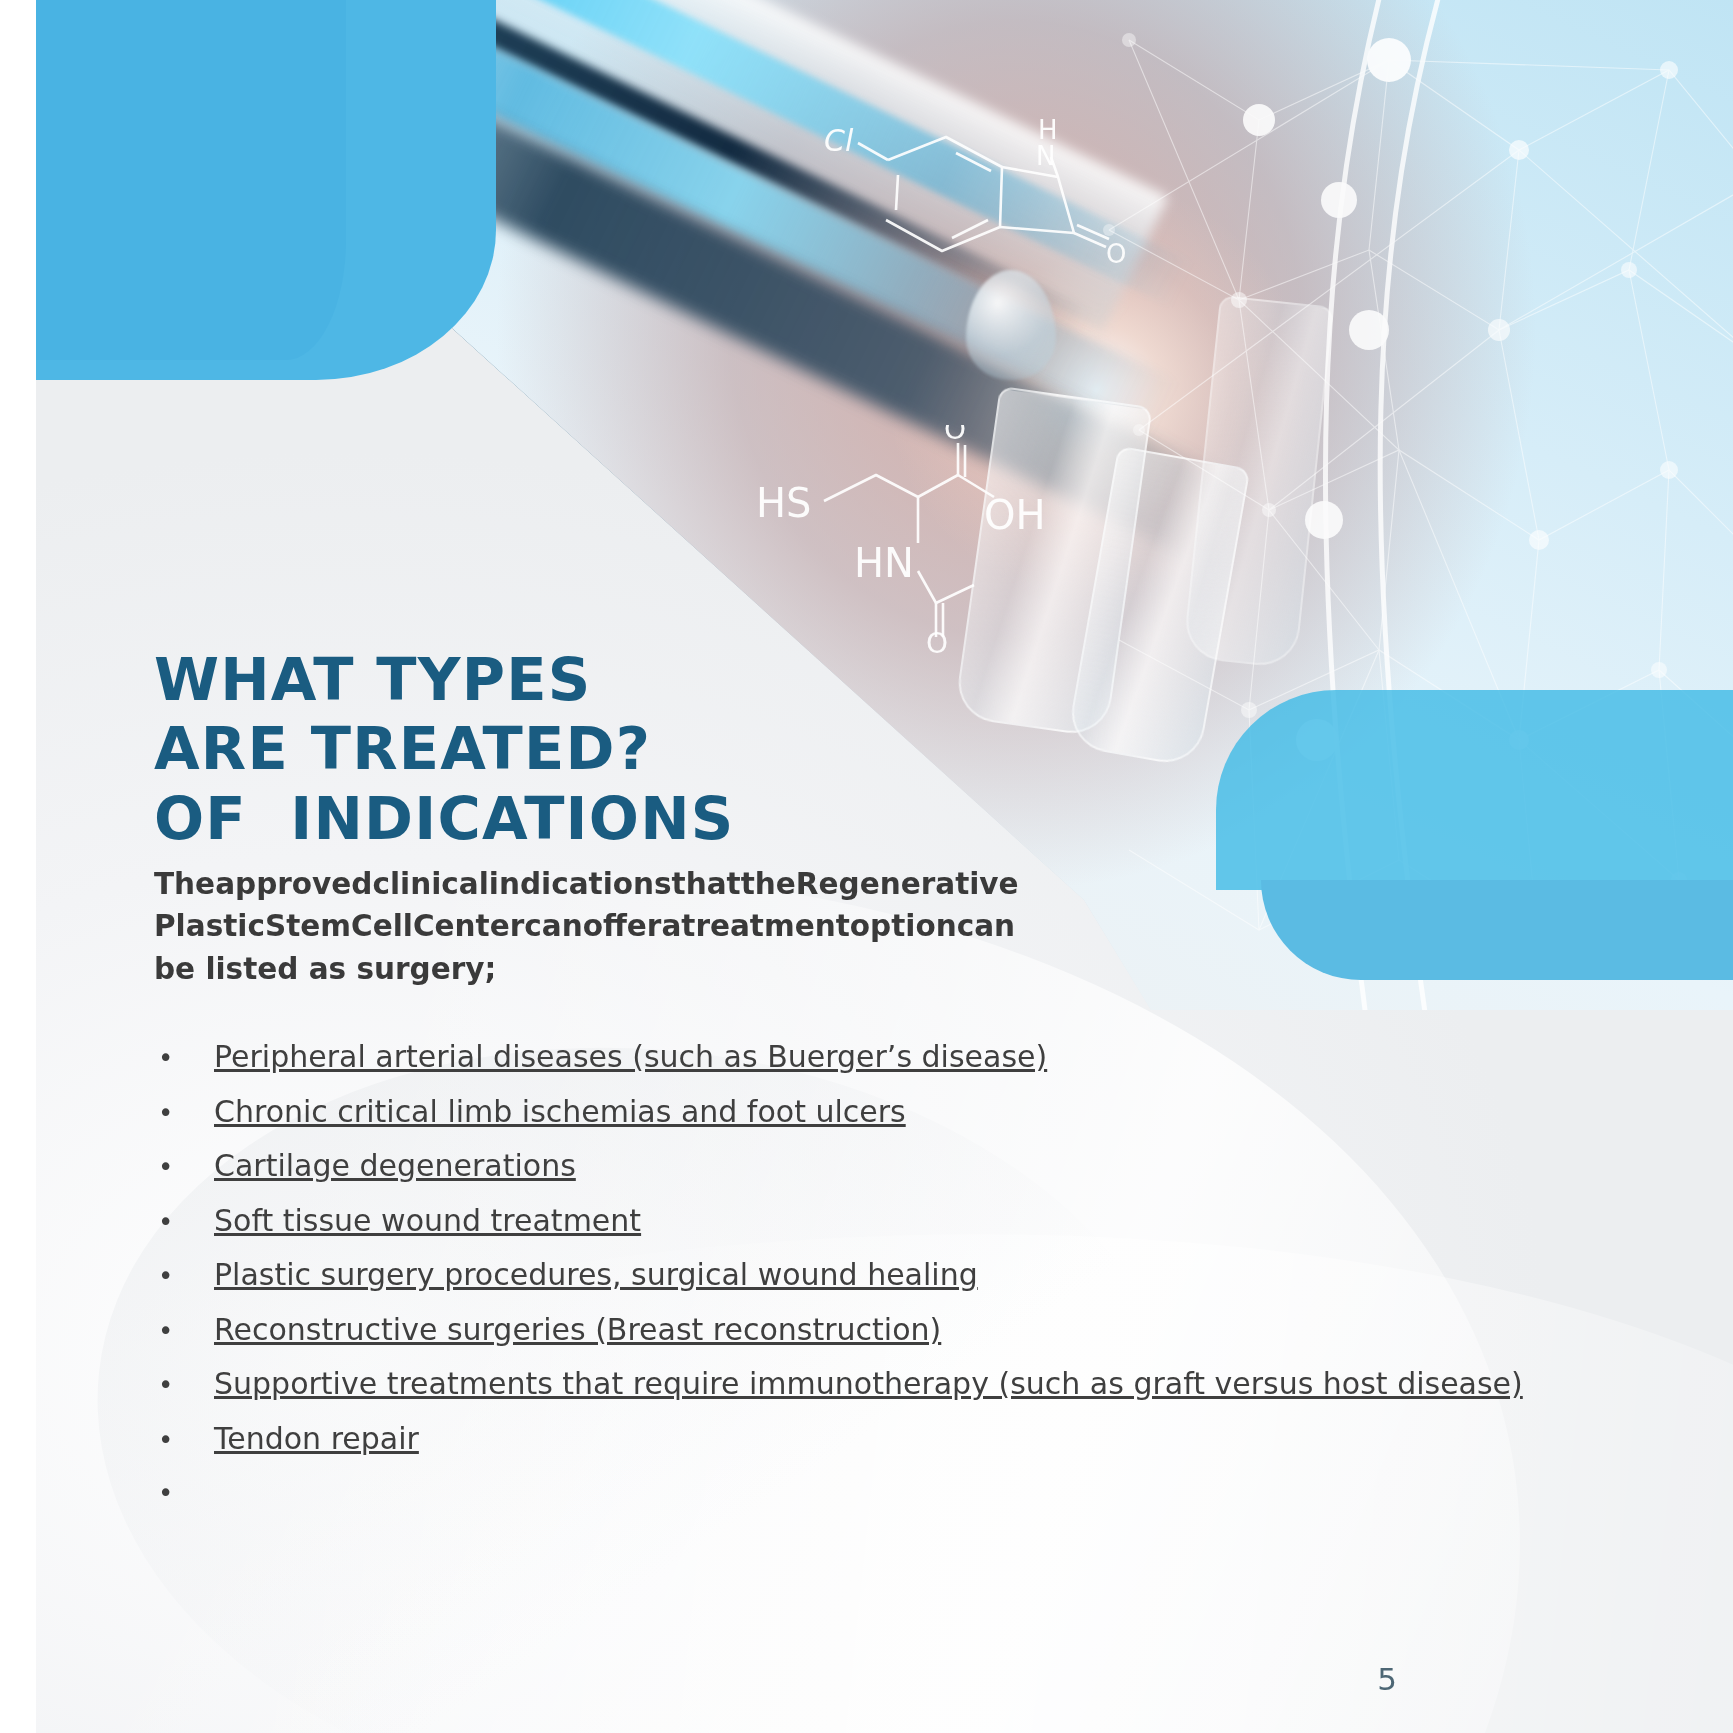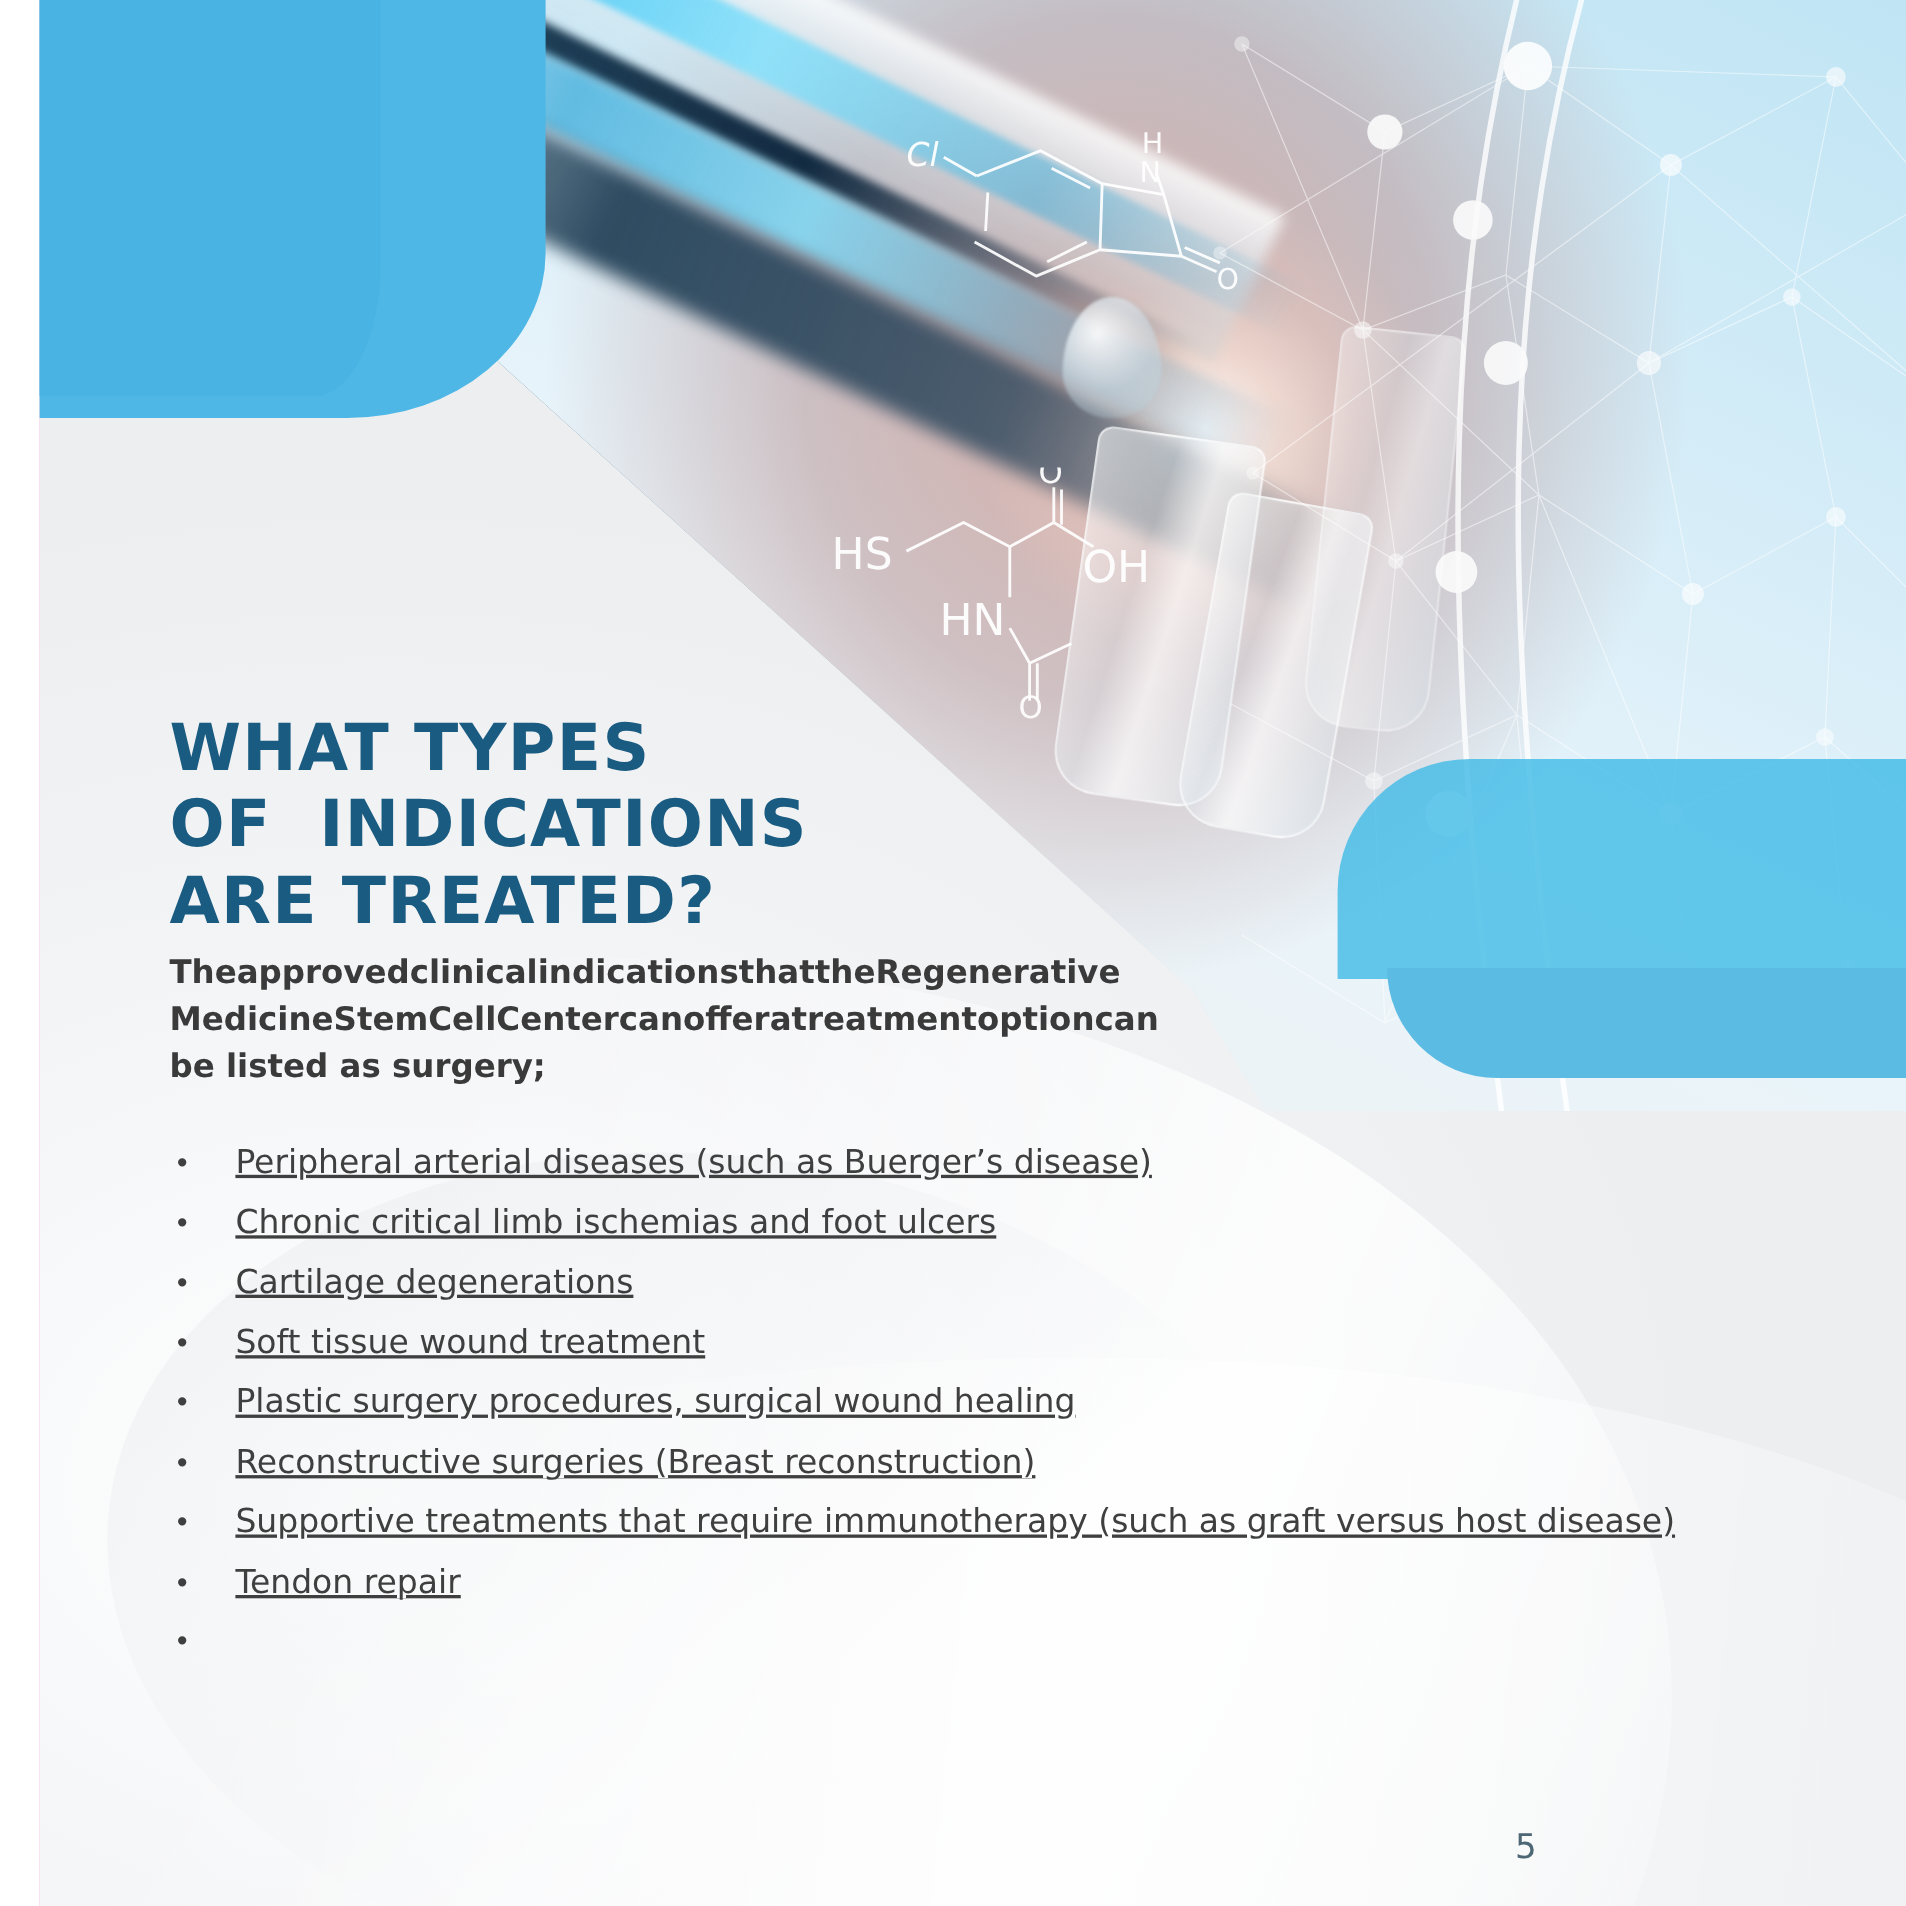--- a/index.html
+++ b/index.html
@@ -363,36 +363,36 @@
 
   <div class="blue-topleft"></div>
   <div class="blue-topleft-2"></div>
   <div class="blue-band"></div>
   <div class="blue-band-2"></div>
 
   <div class="content">
 
     <h1 class="headline">
       <span class="hl-line">WHAT TYPES</span>
+      <span class="hl-line">ARE TREATED?</span>
       <span class="hl-line">OF  INDICATIONS</span>
-      <span class="hl-line">ARE TREATED?</span>
     </h1>
 
     <div class="lead">
       <span class="lead-line j">
         <span>The</span>
         <span>approved</span>
         <span>clinical</span>
         <span>indications</span>
         <span>that</span>
         <span>the</span>
         <span>Regenerative</span>
       </span>
       <span class="lead-line j">
-        <span>Medicine</span>
+        <span>Plastic</span>
         <span>Stem</span>
         <span>Cell</span>
         <span>Center</span>
         <span>can</span>
         <span>offer</span>
         <span>a</span>
         <span>treatment</span>
         <span>option</span>
         <span>can</span>
       </span>

